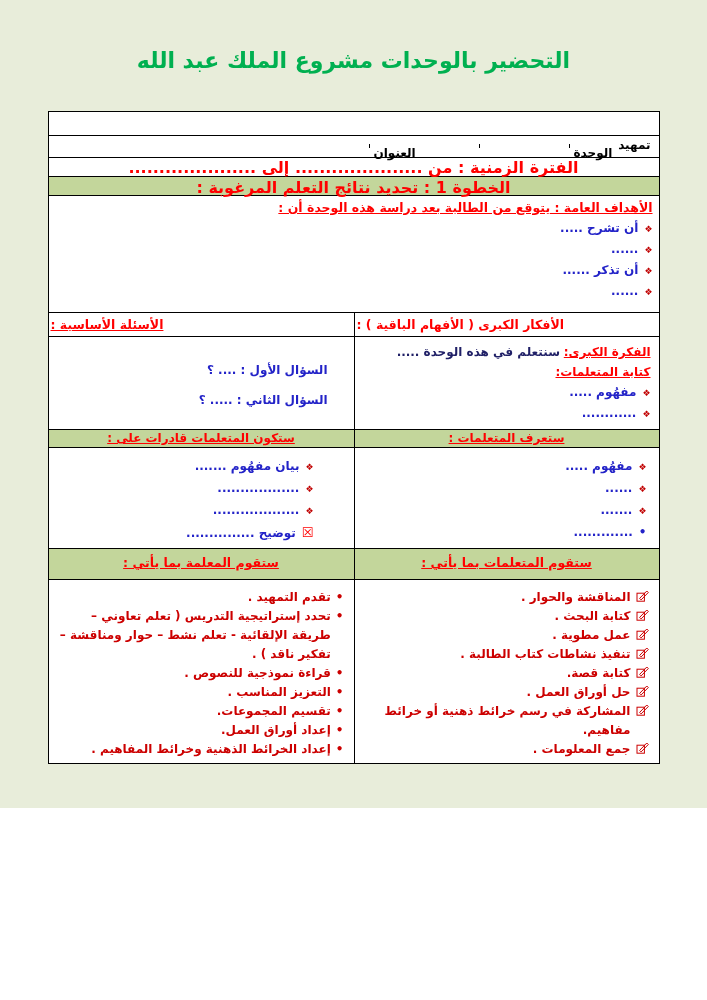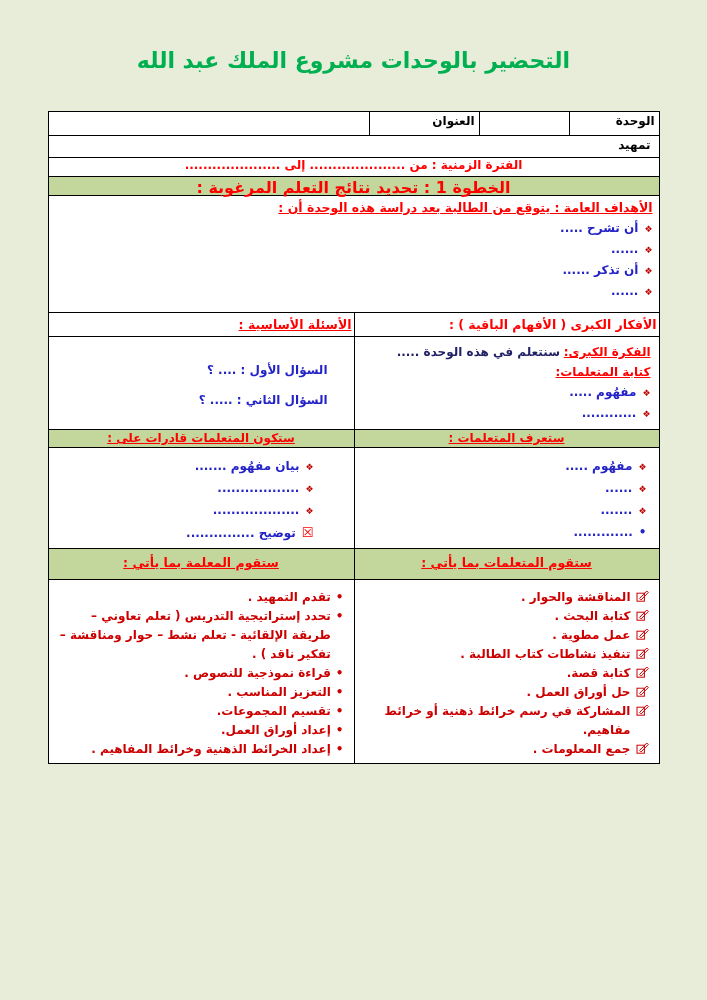--- a/index.html
+++ b/index.html
@@ -3,21 +3,21 @@
 <meta charset="utf-8">
 <style>
   * { box-sizing: border-box; margin: 0; padding: 0; }
   html, body { margin: 0; }
   body {
     font-family: "DejaVu Sans", sans-serif;
     direction: rtl;
   }
   .page {
     width: 707px;
-    height: 1000px;
+    height: 808px;
     background: var(--page-bg, #e8edda);
     overflow: hidden;
   }
   .doc-title {
     padding-top: 44px;
     margin-bottom: 34px;
     text-align: center;
     color: var(--title-green, #00b050);
     font-size: 22px;
     font-weight: bold;
@@ -29,30 +29,30 @@
     background: #ffffff;
     border: 1px solid var(--border, #000);
     font-size: 12px;
     color: #000;
   }
   .row { border-top: 1px solid var(--border, #000); }
   .row:first-child { border-top: none; }
 
   
   .r1 { display: flex; height: 23px; }
-  .r1 .cell { border-left: 1px solid var(--border, #000); padding: 2px 4px; text-align: right; font-weight: bold; }
+  .r1 .cell { border-left: 1px solid var(--border, #000); padding: 2px 4px; text-align: left; font-weight: bold; margin-top: 32px; }
   .r1 .cell:last-child { border-left: none; }
   .c-unit-label  { width: 90px; }
   .c-unit-value  { width: 90px; }
   .c-title-label { width: 110px; }
   .c-title-value { flex: 1; }
 
   .r2 { height: 22px; padding: 2px 8px; text-align: right; font-weight: bold; }
   .r3 { height: 19px; text-align: center; }
-  .r3 span { color: var(--red, #f00); font-weight: bold; font-size: 12px; }
+  .r3 span { color: var(--red, #f00); font-weight: bold; font-size: 16px; }
 
   .ghdr { background: var(--header-bg, #c3d69b); color: var(--red, #f00); font-weight: bold; text-align: center; }
   .ghdr-step { padding: 1px 0 2px; font-size: 16px; height: 19px; }
   .ghdr-mid  { display: flex; height: 18px; font-size: 12px; }
   .ghdr-big  { display: flex; height: 31px; font-size: 12.5px; align-items: center; }
   .ghdr-mid .half, .ghdr-big .half { padding: 1px 4px; text-decoration: underline; }
   .ghdr-big .half { padding: 6px 4px; }
 
   .two { display: flex; align-items: stretch; }
   .half { width: 50%; }
@@ -64,21 +64,21 @@
   .li { display: flex; gap: 6px; align-items: baseline; line-height: 20px; }
   .blue-item { color: var(--blue, #2323c8); font-weight: bold; }
   .red-item  { color: var(--item-red, #c00); font-weight: bold; line-height: 19px; }
   .navy-text { color: var(--navy, #1f1f66); font-weight: bold; }
   .dbul  { color: var(--bullet-red, #c00000); font-size: 9px; flex: none; }
   .dotb  { font-weight: bold; flex: none; }
   .xicon { color: var(--red, #f00); font-size: 13px; flex: none; font-weight: normal; }
   .wicon { color: var(--item-red, #c00); flex: none; position: relative; top: 1px; }
 
   .whdr-row { min-height: 24px; }
-  .whdr { color: var(--red, #f00); font-weight: bold; text-align: right; padding: 4px 2px; font-size: 12.5px; }
+  .whdr { color: var(--red, #f00); font-weight: bold; text-align: left; padding: 4px 2px; font-size: 12.5px; }
   .und { text-decoration: underline; }
 
   .ideas-content { min-height: 86px; }
   .big-idea-cell { padding: 5px 8px; line-height: 20px; }
   .red-lbl { color: var(--red, #f00); font-weight: bold; text-decoration: underline; }
   .questions-cell { padding: 18px 26px 4px; }
   .questions-cell .q { color: var(--blue, #2323c8); font-weight: bold; line-height: 30px; text-align: right; }
 
   .ka-content { min-height: 94px; }
   .know-cell { padding: 8px 12px 4px; }

